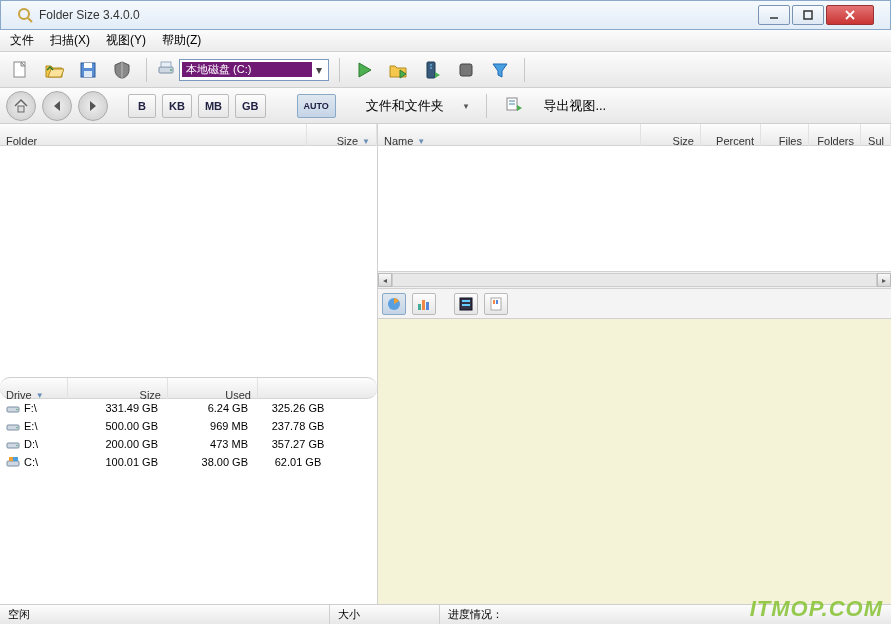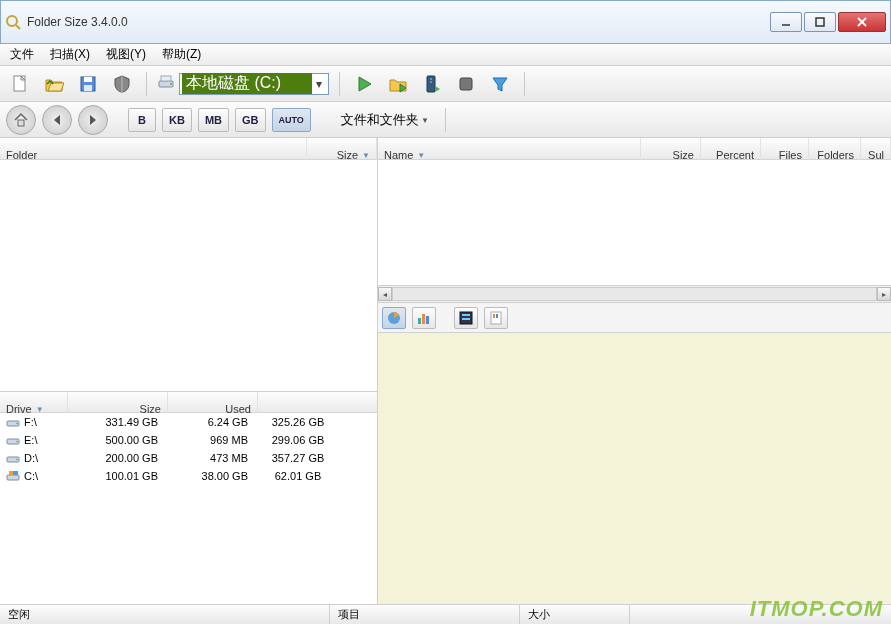--- a/index.html
+++ b/index.html
@@ -1,62 +1,62 @@
 <!DOCTYPE html>
 <html><head>
 <meta charset="utf-8">
 <style>
 * { box-sizing: border-box; margin: 0; padding: 0; }
 body { font-family: "Microsoft YaHei", "Segoe UI", Tahoma, sans-serif; font-size: 12px; background: #fff; width: 891px; height: 624px; overflow: hidden; position: relative; }
 
 
-.titlebar { height: 44px; background: linear-gradient(#f5f9fd, #e2ecf7); border: 1px solid #8aa8c8; display: flex; align-items: center; padding: 0 4px; }
+.titlebar { height: 30px; background: linear-gradient(#f5f9fd, #e2ecf7); border: 1px solid #8aa8c8; display: flex; align-items: center; padding: 0 16px; }
 .titlebar .app-icon { width: 16px; height: 16px; margin-right: 6px; }
 .titlebar .title { flex: 1; color: #333; }
 .winbtns { display: flex; gap: 2px; }
 .winbtn { width: 32px; height: 20px; border: 1px solid #7a95b3; border-radius: 2px; display: flex; align-items: center; justify-content: center; background: linear-gradient(#f8fbfe,#dfe9f4); cursor: default; }
 .winbtn.close { background: linear-gradient(#e57373,#c93434); border-color: #933; width: 48px; }
 .winbtn svg { width: 10px; height: 10px; }
 
 
 .menubar { height: 22px; background: linear-gradient(#fcfcfc,#ececec); border-bottom: 1px solid #d0d0d0; display: flex; align-items: center; padding: 0 4px; gap: 4px; }
 .menuitem { padding: 2px 6px; cursor: default; }
 
 
 .toolbar { height: 36px; background: linear-gradient(#fcfcfc,#e8e8e8); border-bottom: 1px solid #cfcfcf; display: flex; align-items: center; padding: 0 6px; gap: 6px; }
 .tbtn { width: 28px; height: 28px; display: flex; align-items: center; justify-content: center; border: 1px solid transparent; border-radius: 3px; cursor: default; }
 .sep { width: 1px; height: 24px; background: #c8c8c8; margin: 0 4px; }
 .drive-select { display: flex; align-items: center; gap: 4px; }
 .drive-combo { width: 150px; height: 22px; border: 1px solid #7a9ac0; background: #fff; display: flex; align-items: center; padding: 0 2px; }
-.drive-combo .selected { background: #4d7c0f; color: #fff; padding: 0 4px; font-size: 16px; flex: 1; }
+.drive-combo .selected { background: #701a75; color: #fff; padding: 0 4px; font-size: 11px; flex: 1; }
 .drive-combo .dropdown-arrow { width: 14px; text-align: center; color: #444; }
 
 
 .toolbar2 { height: 36px; background: linear-gradient(#fcfcfc,#e8e8e8); border-bottom: 1px solid #cfcfcf; display: flex; align-items: center; padding: 0 6px; gap: 6px; }
 .navbtn { width: 30px; height: 30px; border-radius: 50%; background: radial-gradient(#f0f0f0,#c8c8c8); border: 1px solid #aaa; display: flex; align-items: center; justify-content: center; cursor: default; }
 .unitbtn { height: 24px; min-width: 28px; padding: 0 6px; border: 1px solid #bbb; border-radius: 2px; background: linear-gradient(#fdfdfd,#e6e6e6); font-weight: bold; font-size: 11px; color: #224; cursor: default; display:flex;align-items:center;justify-content:center;}
-.unitbtn.active { background: linear-gradient(#e0e8f0,#c4d4e6); border-color: #8aa8c8; }
-.textbtn { padding: 2px 8px; cursor: default; font-size: 13px; display: flex; align-items: center; gap: 4px; }
+.unitbtn.active { background: linear-gradient(#e0e8f0,#c4d4e6); border-color: #8aa8c8; margin-left: 25px; }
+.textbtn { padding: 2px 8px; cursor: default; font-size: 13px; display: flex; align-items: center; gap: 20px; }
 
 
 .mainarea { display: flex; height: calc(624px - 30px - 22px - 36px - 36px - 20px); }
 .leftpane { width: 378px; border-right: 1px solid #d0d0d0; display: flex; flex-direction: column; }
 .rightpane { flex: 1; display: flex; flex-direction: column; }
 
 
 .listhdr { height: 22px; background: linear-gradient(#fdfdfd,#eaeaea); border-bottom: 1px solid #d4d4d4; display: flex; }
 .col { border-right: 1px solid #e2e2e2; padding: 17px 6px; font-size: 11px; color: #333; display: flex; align-items: center; }
 .col.sortable { cursor: default; }
 .sort-arrow { margin-left: 4px; font-size: 8px; color: #6a8fb5; }
 .col.right { justify-content: flex-end; }
 
 .folder-list { flex: 1; background: #fff; }
 
 
-.drivehdr { height: 22px; background: linear-gradient(#fdfdfd,#eaeaea); border-top: 1px solid #d0d0d0; border-bottom: 1px solid #d4d4d4; display: flex; }
+.drivehdr { height: 22px; background: linear-gradient(#fdfdfd,#eaeaea); border-top: 1px solid #d0d0d0; border-bottom: 1px solid #d4d4d4; display: flex; border-radius: 10px; }
 .drive-list { height: 205px; background: #fff; overflow: auto; }
 .drive-row { display: flex; height: 18px; align-items: center; font-size: 11px; }
 .drive-row .c0 { width: 68px; padding-left: 6px; display: flex; align-items: center; gap: 4px; }
 .drive-row .c1 { width: 100px; text-align: right; padding-right: 10px; }
 .drive-row .c2 { width: 90px; text-align: right; padding-right: 10px; }
 .drive-row .c3 { width: 90px; text-align: center; padding-right: 10px; }
 .drive-icon { display:inline-block; width:14px;height:12px; }
 
 
 .file-list { height: 125px; background: #fff; }
@@ -210,20 +210,29 @@
   <div class="unitbtn">KB</div>
   <div class="unitbtn">MB</div>
   <div class="unitbtn">GB</div>
   <div class="unitbtn active" style="font-size:9px;">AUTO</div>
   <div style="width:10px"></div>
   <div class="textbtn">
     <span>文件和文件夹</span>
     <span style="font-size:9px;color:#555;">▾</span>
   </div>
   <div class="sep"></div>
+  <div class="textbtn">
+    <span><svg width="18" height="18" viewBox="0 0 18 18">
+          <rect x="2" y="3" width="10" height="12" fill="#fff" stroke="#888"></rect>
+          <line x1="4" y1="6" x2="10" y2="6" stroke="#48a"></line>
+          <line x1="4" y1="9" x2="10" y2="9" stroke="#48a"></line>
+          <polygon points="12,10 17,13 12,16" fill="#4caf50"></polygon>
+        </svg></span>
+    <span>导出视图...</span>
+  </div>
 </div>
 
 <div class="mainarea">
 
   <div class="leftpane">
     <div class="listhdr">
       <div class="col sortable" style="flex:1">
           <span>Folder</span>
         </div>
       <div class="col sortable right" style="width:70px">
@@ -261,21 +270,21 @@
         <div class="drive-row">
           <div class="c0">
             <span class="drive-icon"><svg width="14" height="12" viewBox="0 0 14 12">
                 <rect x="1" y="5" width="12" height="5" rx="1" fill="#cfd8e2" stroke="#7a8fa5"></rect>
                 <circle cx="11" cy="7.5" r="0.8" fill="#5a7"></circle>
               </svg></span>
             <span>E:\</span>
           </div>
           <div class="c1">500.00 GB</div>
           <div class="c2">969 MB</div>
-          <div class="c3">299.06 GB</div>
+          <div class="c3">237.78 GB</div>
         </div>
         <div class="drive-row">
           <div class="c0">
             <span class="drive-icon"><svg width="14" height="12" viewBox="0 0 14 12">
                 <rect x="1" y="5" width="12" height="5" rx="1" fill="#cfd8e2" stroke="#7a8fa5"></rect>
                 <circle cx="11" cy="7.5" r="0.8" fill="#5a7"></circle>
               </svg></span>
             <span>D:\</span>
           </div>
           <div class="c1">200.00 GB</div>
@@ -355,17 +364,17 @@
             <rect x="8" y="4" width="2" height="4" fill="#58d"></rect>
           </svg>
         </div>
     </div>
     <div class="chartarea"></div>
   </div>
 </div>
 
 <div class="statusbar">
   <div class="statuscell" style="width:330px">空闲</div>
-  <div class="statuscell" style="width:190px">项目</div>
   <div class="statuscell" style="width:110px">大小</div>
+  <div class="statuscell" style="flex:1;border-right:none">进度情况：</div>
 </div>
 
 <div class="watermark">ITMOP.COM</div>
 
 </body></html>

